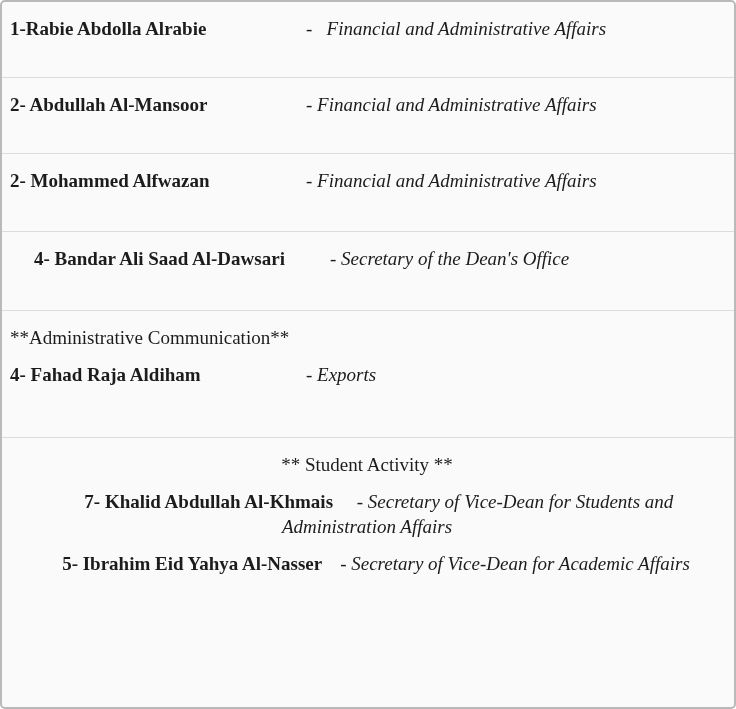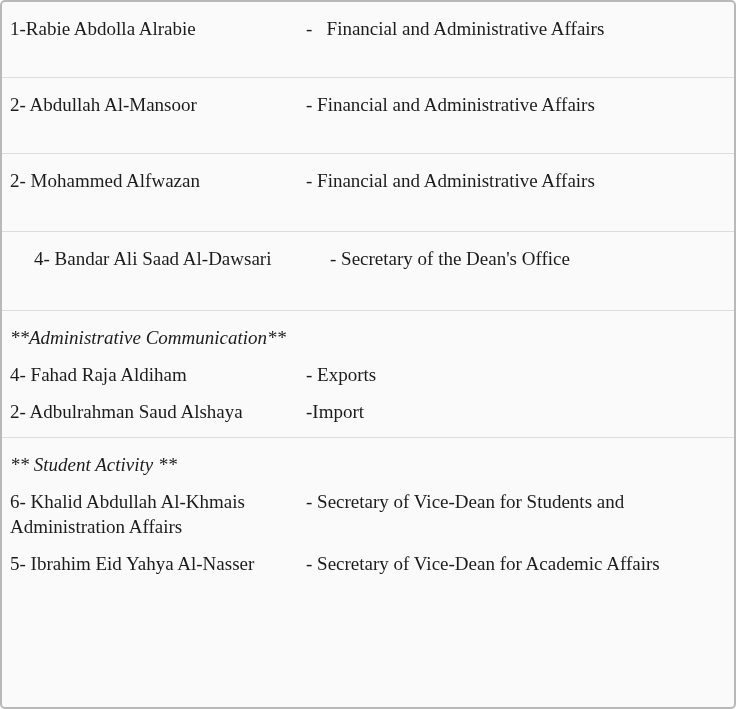--- a/index.html
+++ b/index.html
@@ -23,36 +23,38 @@
     box-sizing: border-box;
     border-bottom: 1px solid #dcdcdc;
     padding: 14px 10px 0 8px;
   }
   .row:last-child { border-bottom: none; }
   .row-h76  { height: 76px; }
   .row-h76b { height: 76px; }
   .row-h78  { height: 78px; }
   .row-h79  { height: 79px; padding-left: 32px; }
   .row-h127 { height: 127px; }
-  .row-last { min-height: 269px; }
+  .row-last { min-height: 269px; text-align: center; }
   p.line {
     margin: 0 0 12px 0;
     line-height: 25px;
     font-size: 19px;
     white-space: pre-wrap;
   }
   span.name {
     display: inline-block;
     min-width: 296px;
     white-space: pre;
+    font-weight: bold;
   }
   span.role {
     white-space: pre-wrap;
+    font-style: italic;
   }
-  p.header { white-space: pre; font-style: italic; }
+  p.header { white-space: pre; }
 </style>
 </head>
 <body>
 
 <div class="doc">
 
   <div class="row row-h76">
     <p class="line"><span class="name">1-Rabie Abdolla Alrabie</span><span class="role">-   Financial and Administrative Affairs</span></p>
   </div>
 
@@ -64,22 +66,21 @@
     <p class="line"><span class="name">2- Mohammed Alfwazan</span><span class="role">- Financial and Administrative Affairs</span></p>
   </div>
 
   <div class="row row-h79">
     <p class="line"><span class="name">4- Bandar Ali Saad Al-Dawsari</span><span class="role">- Secretary of the Dean's Office</span></p>
   </div>
 
   <div class="row row-h127">
     <p class="line header">**Administrative Communication**</p>
     <p class="line"><span class="name">4- Fahad Raja Aldiham</span><span class="role">- Exports</span></p>
-    <p class="line"><span class="name">2- Adbulrahman Saud Alshaya</span><span class="role">-Import</span></p>
   </div>
 
   <div class="row row-last">
     <p class="line header">** Student Activity **</p>
-    <p class="line"><span class="name">6- Khalid Abdullah Al-Khmais</span><span class="role">- Secretary of Vice-Dean for Students and Administration Affairs</span></p>
+    <p class="line"><span class="name">7- Khalid Abdullah Al-Khmais</span><span class="role">- Secretary of Vice-Dean for Students and Administration Affairs</span></p>
     <p class="line"><span class="name">5- Ibrahim Eid Yahya Al-Nasser</span><span class="role">- Secretary of Vice-Dean for Academic Affairs</span></p>
   </div>
 
 </div>
 
 </body></html>

